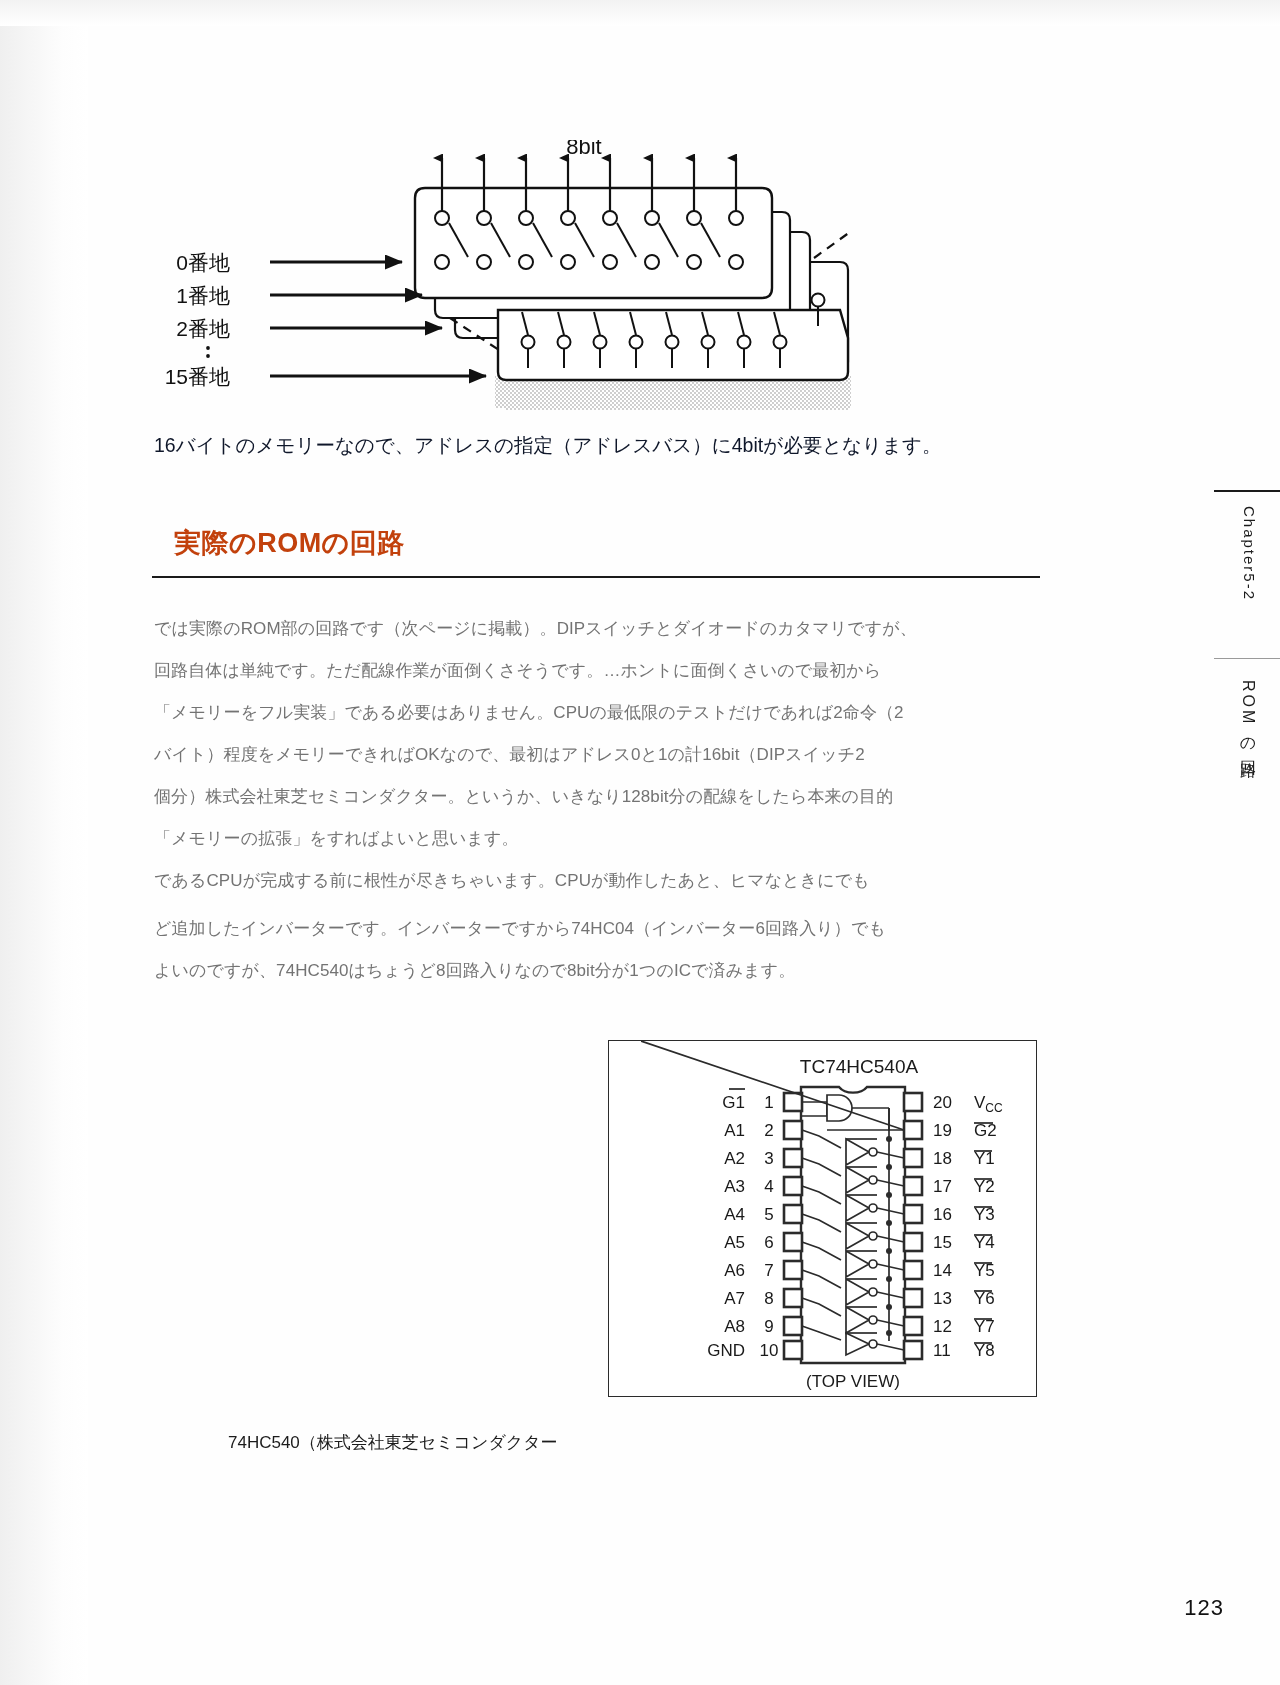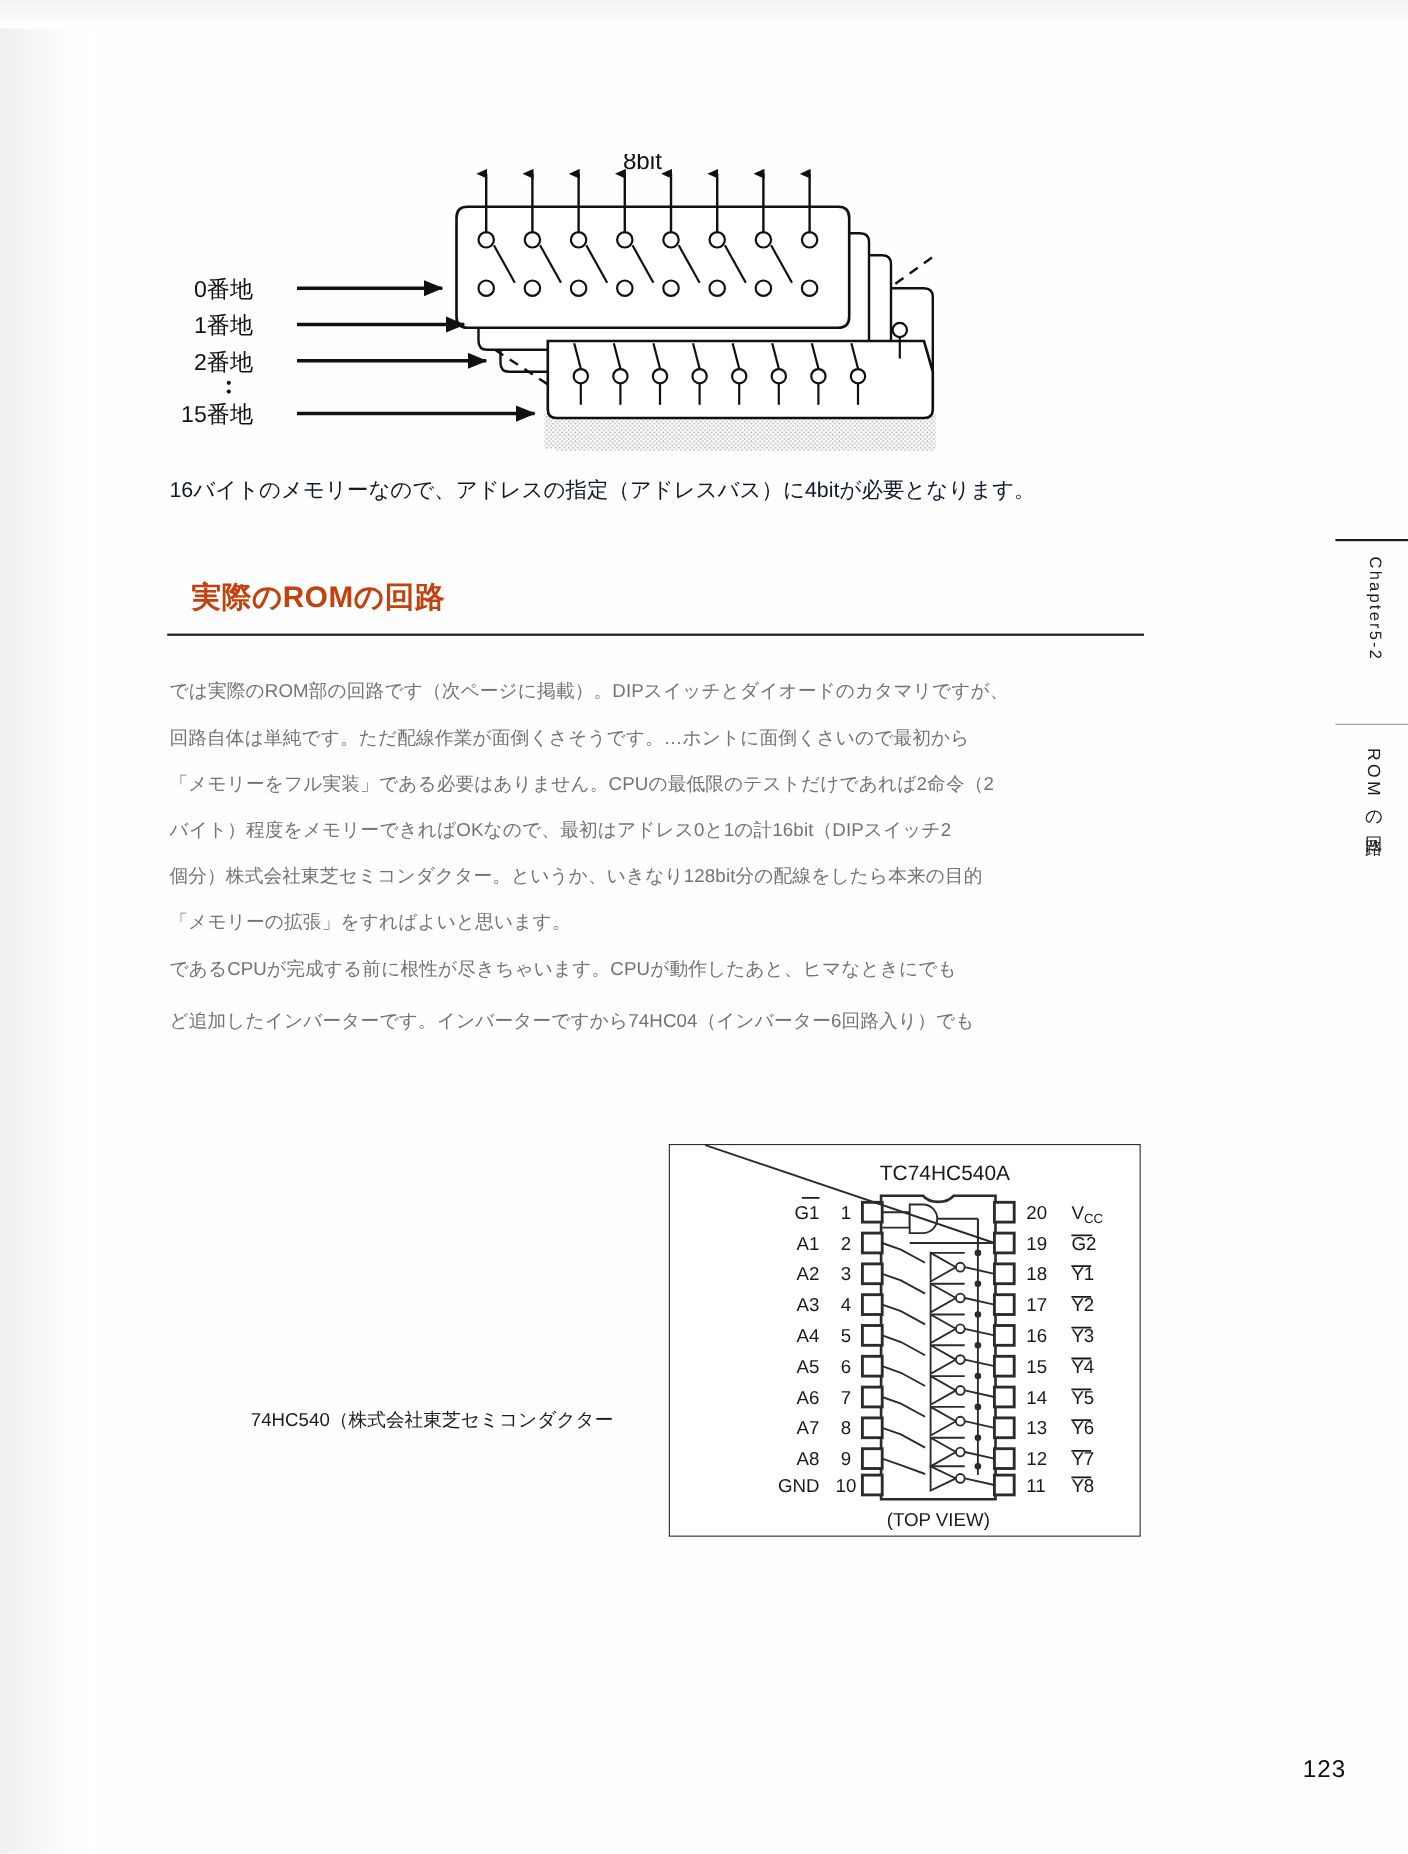--- a/index.html
+++ b/index.html
@@ -123,21 +123,21 @@
     height: 355px;
     border: 1.6px solid #2b2b2b;
     background: #fff;
     padding-left: 32px;
   }
   #fig-ic svg { display: block; }
 
   #ic-caption {
     position: absolute;
     left: 228px;
-    top: 1276px;
+    top: 1428px;
     width: 370px;
     font-size: 17px;
     line-height: 30px;
     color: #1c1c1c;
   }
 
   
   #page-number {
     position: absolute;
     right: 56px;
@@ -347,20 +347,21 @@
     <div class="para-line">回路自体は単純です。ただ配線作業が面倒くさそうです。…ホントに面倒くさいので最初から</div>
     <div class="para-line">「メモリーをフル実装」である必要はありません。CPUの最低限のテストだけであれば2命令（2</div>
     <div class="para-line">バイト）程度をメモリーできればOKなので、最初はアドレス0と1の計16bit（DIPスイッチ2</div>
     <div class="para-line">個分）株式会社東芝セミコンダクター。というか、いきなり128bit分の配線をしたら本来の目的</div>
     <div class="para-line">「メモリーの拡張」をすればよいと思います。</div>
     <div class="para-line">であるCPUが完成する前に根性が尽きちゃいます。CPUが動作したあと、ヒマなときにでも</div>
   </div>
 
   <div id="para-2">
     <div class="para-line">ど追加したインバーターです。インバーターですから74HC04（インバーター6回路入り）でも</div>
+    <div class="para-line">よいのですが、74HC540はちょうど8回路入りなので8bit分が1つのICで済みます。</div>
   </div>
 
   <div id="side-tab">
     <div id="side-tab-rule-top"></div>
     <div id="side-tab-rule-bottom"></div>
     <div class="side-vertical-text" id="side-chapter">Chapter5-2</div>
     <div class="side-vertical-text" id="side-title">ROMの回路</div>
   </div>
 
   <div id="fig-ic">

